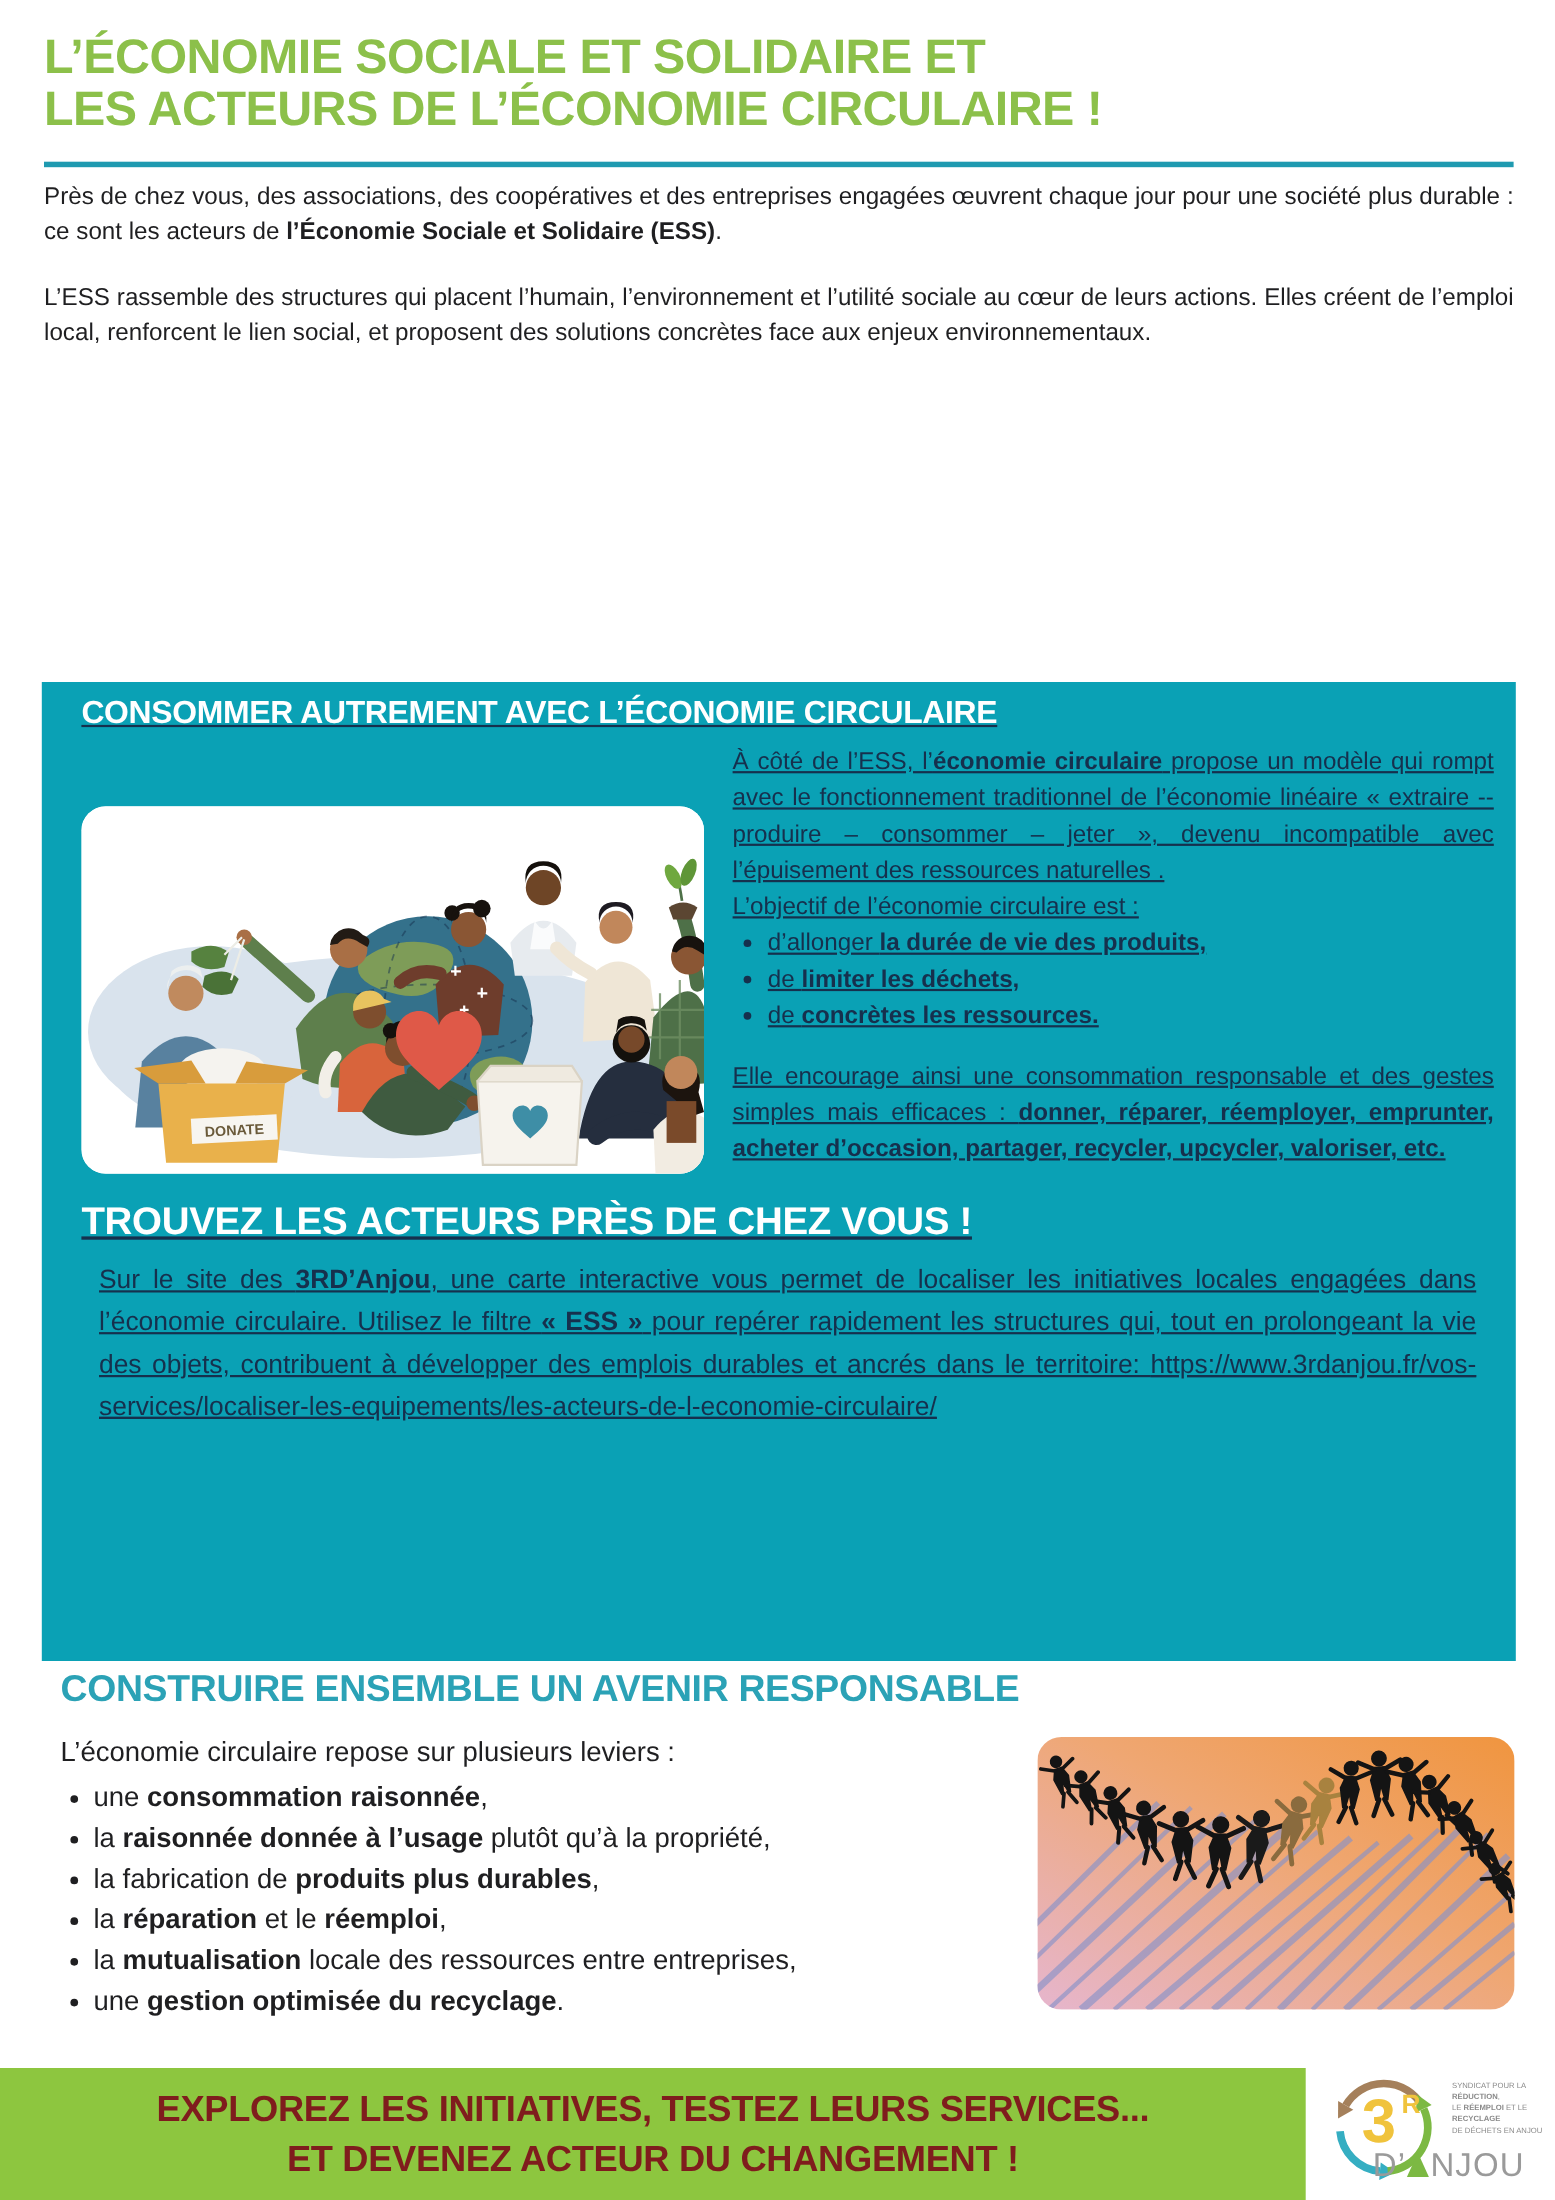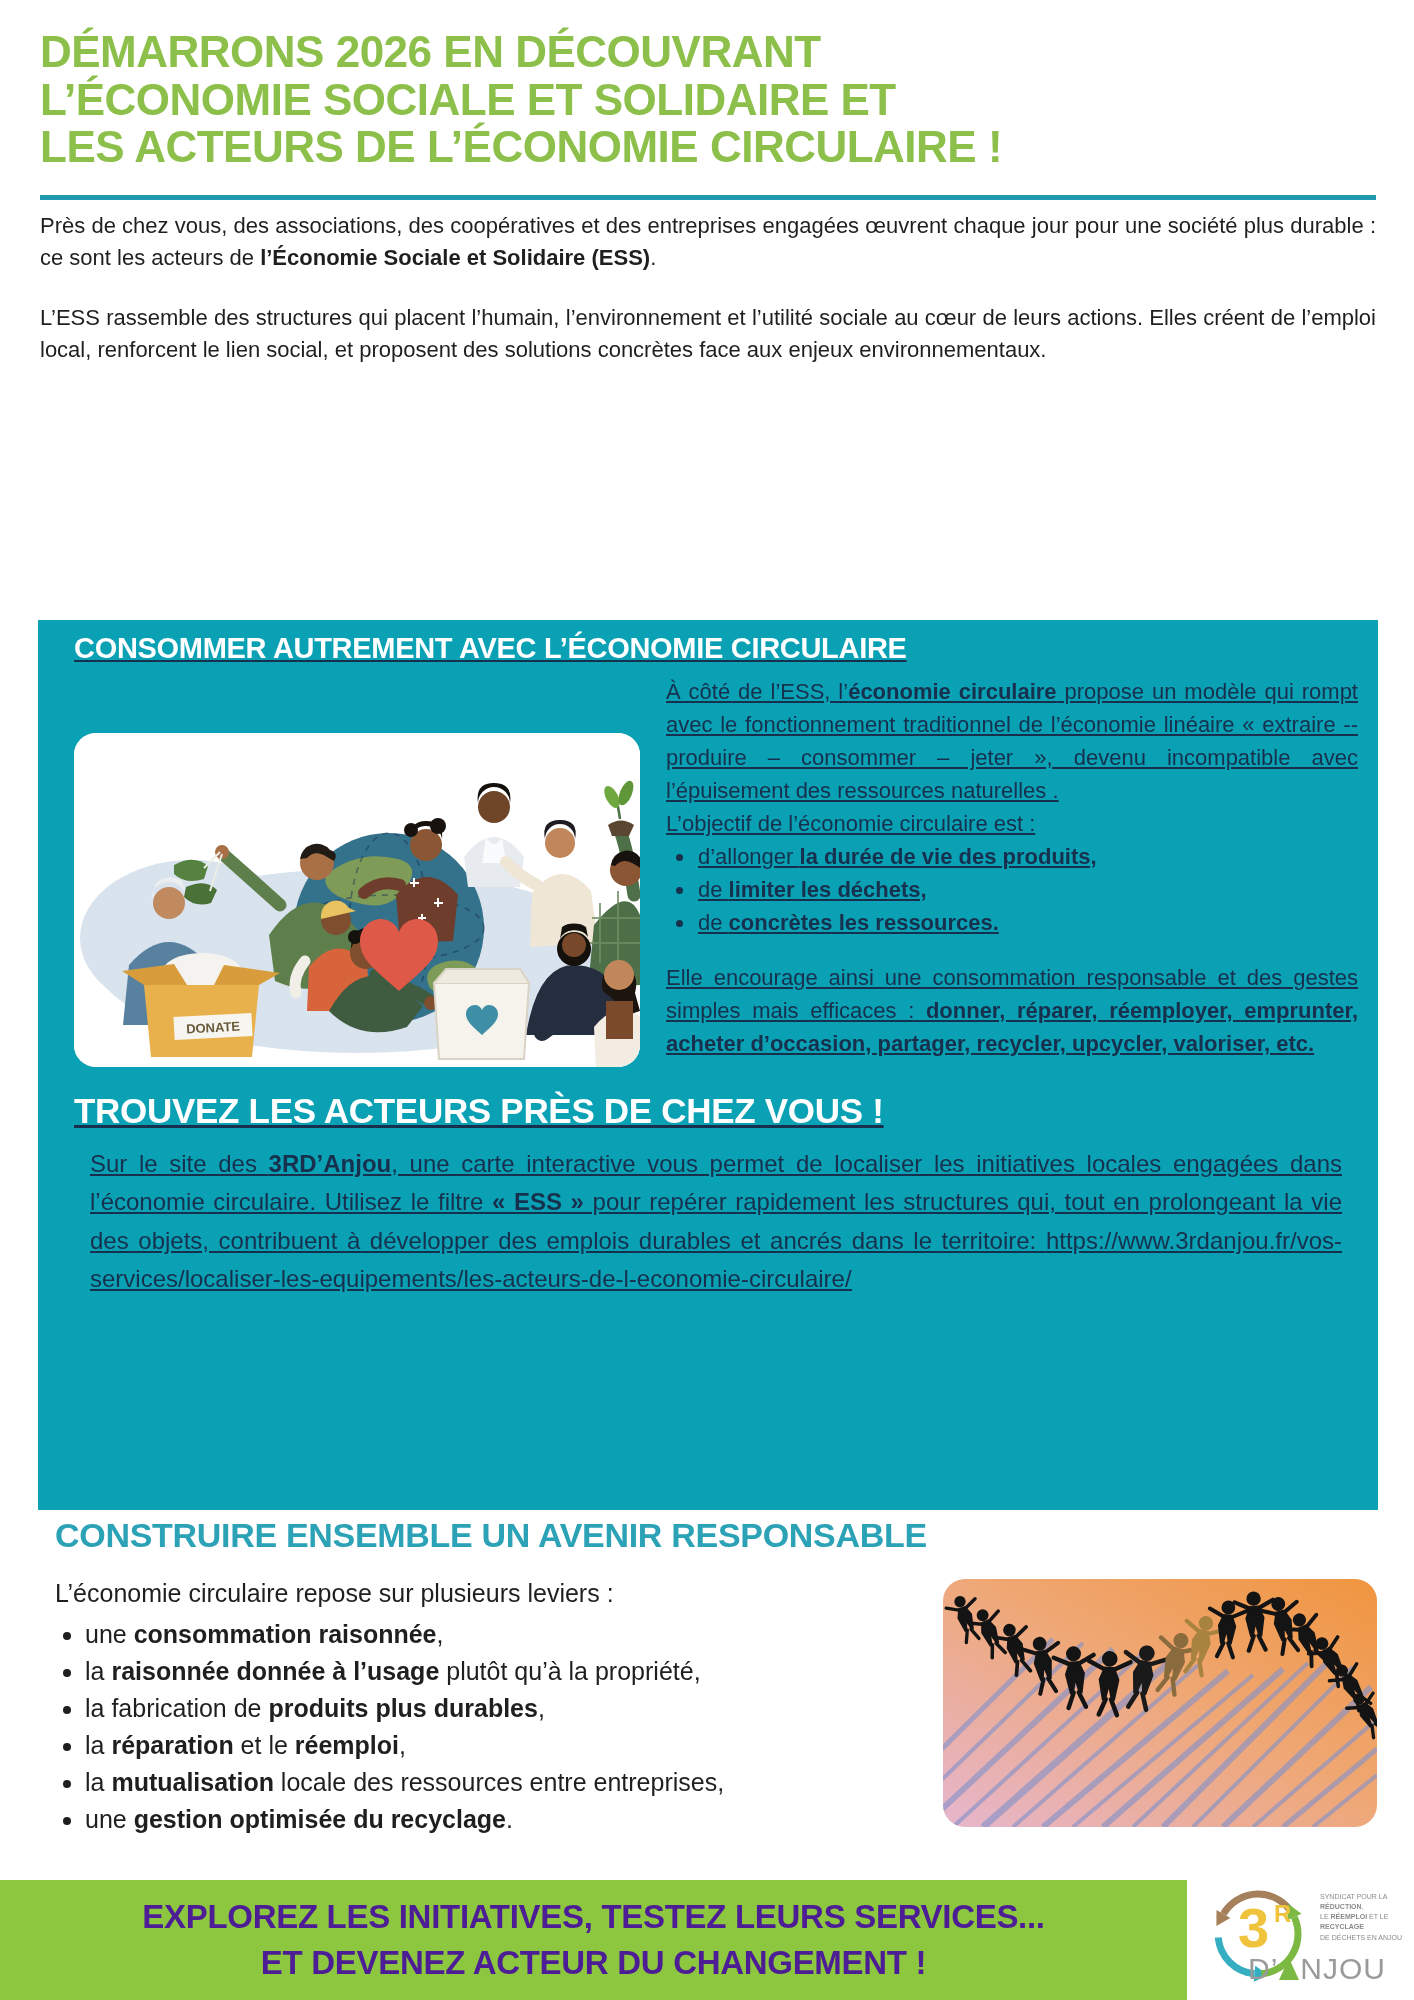--- a/index.html
+++ b/index.html
@@ -32,39 +32,38 @@
   .construire{position:absolute;top:1516px;left:0;width:1414px;}
   .construire-heading{color:#2BA2B6;font-weight:700;font-size:34px;letter-spacing:-0.3px;margin:0 0 0 55px;}
   .bottom-row{display:flex;gap:28px;margin:20px 36px 0 55px;}
   .levers-col{width:860px;font-size:25px;line-height:1.48;}
   .levers-col p{margin:0 0 4px 0;}
   .photo-card{flex:none;width:434px;height:248px;border-radius:22px;overflow:hidden;margin-top:4px;}
   .photo-card svg{display:block;width:100%;height:100%;}
 
   .footer-band{position:absolute;top:1880px;left:0;width:1187px;height:120px;background:#8DC63F;
                display:flex;flex-direction:column;justify-content:center;align-items:center;gap:8px;
-               color:#4c1d95;font-weight:700;font-size:33px;letter-spacing:-0.3px;}
+               color:#7f1d1d;font-weight:700;font-size:33px;letter-spacing:-0.3px;}
   .logo{position:absolute;top:1876px;left:1204px;width:206px;height:122px;}
   .logo svg.arcs{position:absolute;left:0;top:0;width:112px;height:112px;}
   .logo-3{position:absolute;left:34px;top:24px;font-size:56px;font-weight:700;color:#F0C33C;line-height:1;}
   .logo-r{position:absolute;left:70px;top:26px;font-size:24px;font-weight:700;color:#F0C33C;line-height:1;}
   .logo-word{position:absolute;left:44px;top:76px;font-size:30px;color:#9a9a9a;letter-spacing:1px;white-space:nowrap;}
   .tri-a{display:inline-block;width:0;height:0;border-left:10px solid transparent;border-right:10px solid transparent;
          border-bottom:22px solid #7CB943;vertical-align:-1px;margin:0 1px;}
   .logo-tagline{position:absolute;left:116px;top:16px;width:90px;font-size:7px;line-height:1.45;color:#8a8a8a;}
   .logo-tagline p{margin:0;}
 </style>
 </head>
 <body>
 
 <div class="page">
 
   <div class="header">
     <div class="title">
-      <div>DÉMARRONS 2026 EN DÉCOUVRANT</div>
       <div>L’ÉCONOMIE SOCIALE ET SOLIDAIRE ET</div>
       <div>LES ACTEURS DE L’ÉCONOMIE CIRCULAIRE !</div>
     </div>
     <div class="divider"></div>
     <p class="intro-p"><span>Près de chez vous, des associations, des coopératives et des entreprises engagées œuvrent chaque jour pour une société plus durable : ce sont les acteurs de </span><span class="b">l’Économie Sociale et Solidaire (ESS)</span><span>.</span></p>
     <p class="intro-p"><span>L’ESS rassemble des structures qui placent l’humain, l’environnement et l’utilité sociale au cœur de leurs actions. Elles créent de l’emploi local, renforcent le lien social, et proposent des solutions concrètes face aux enjeux environnementaux.</span></p>
   </div>
 
   <div class="teal-box">
     <h2 class="box-heading">CONSOMMER AUTREMENT AVEC L’ÉCONOMIE CIRCULAIRE</h2>

